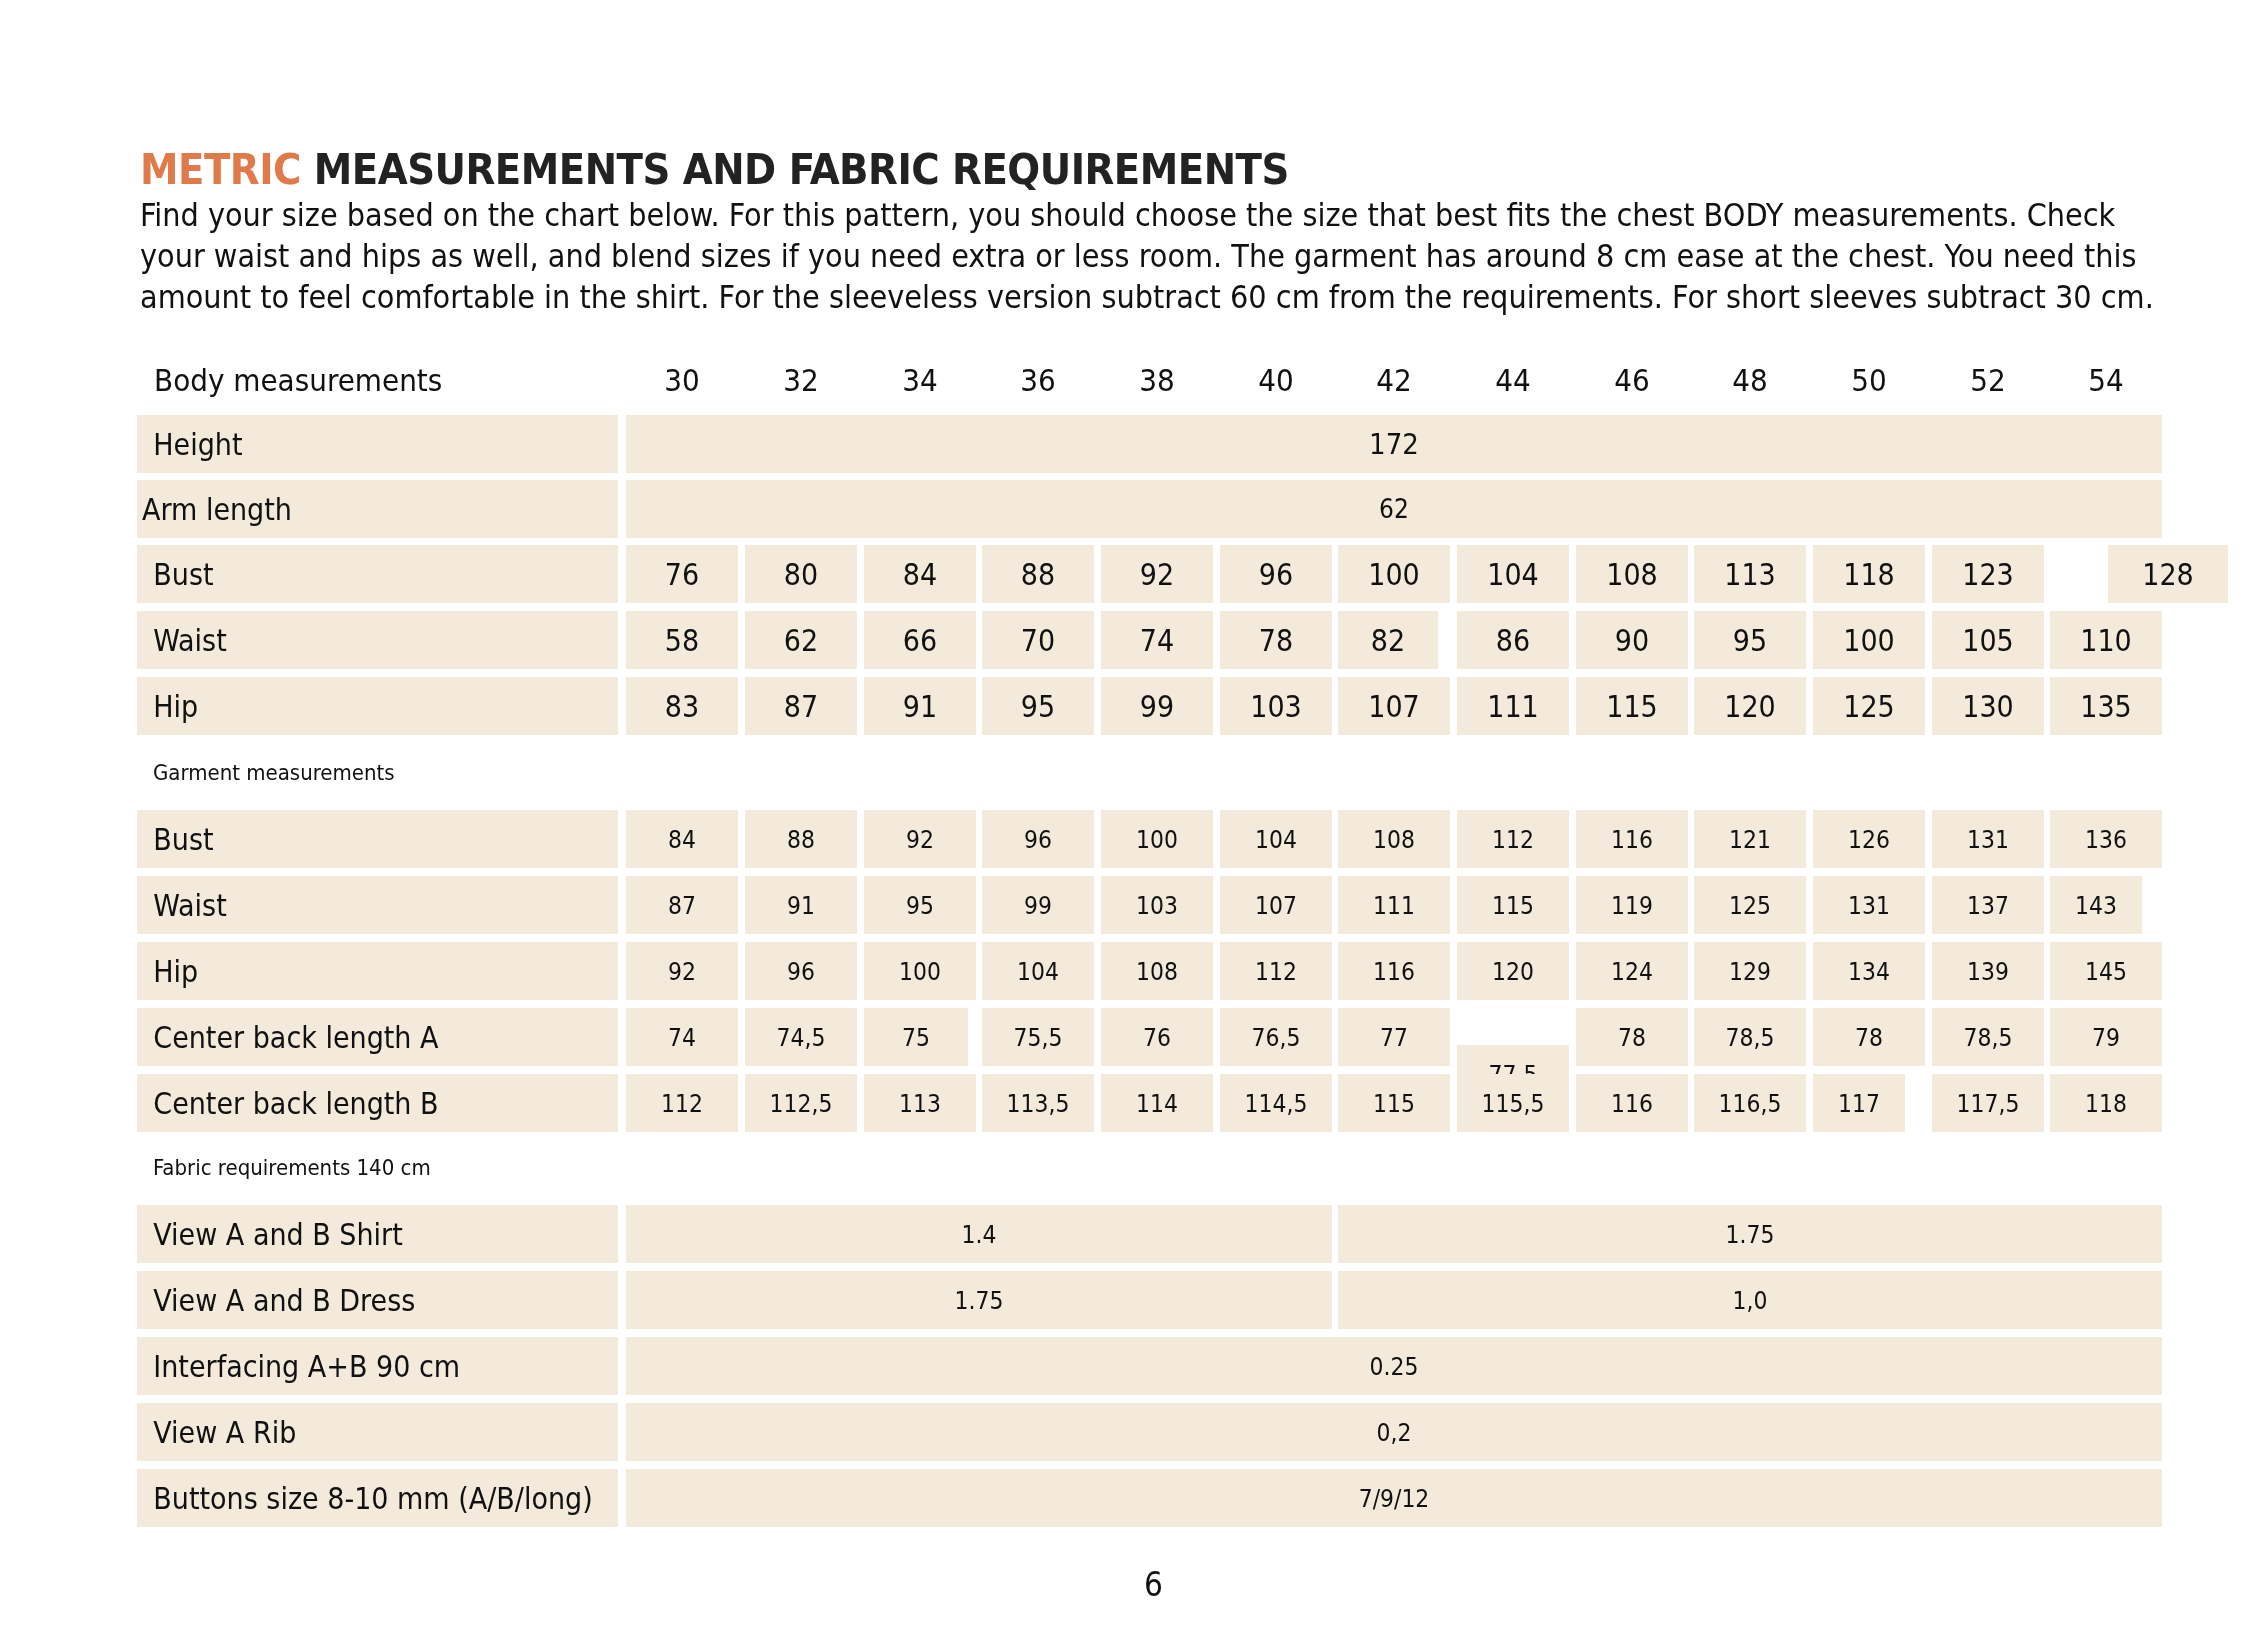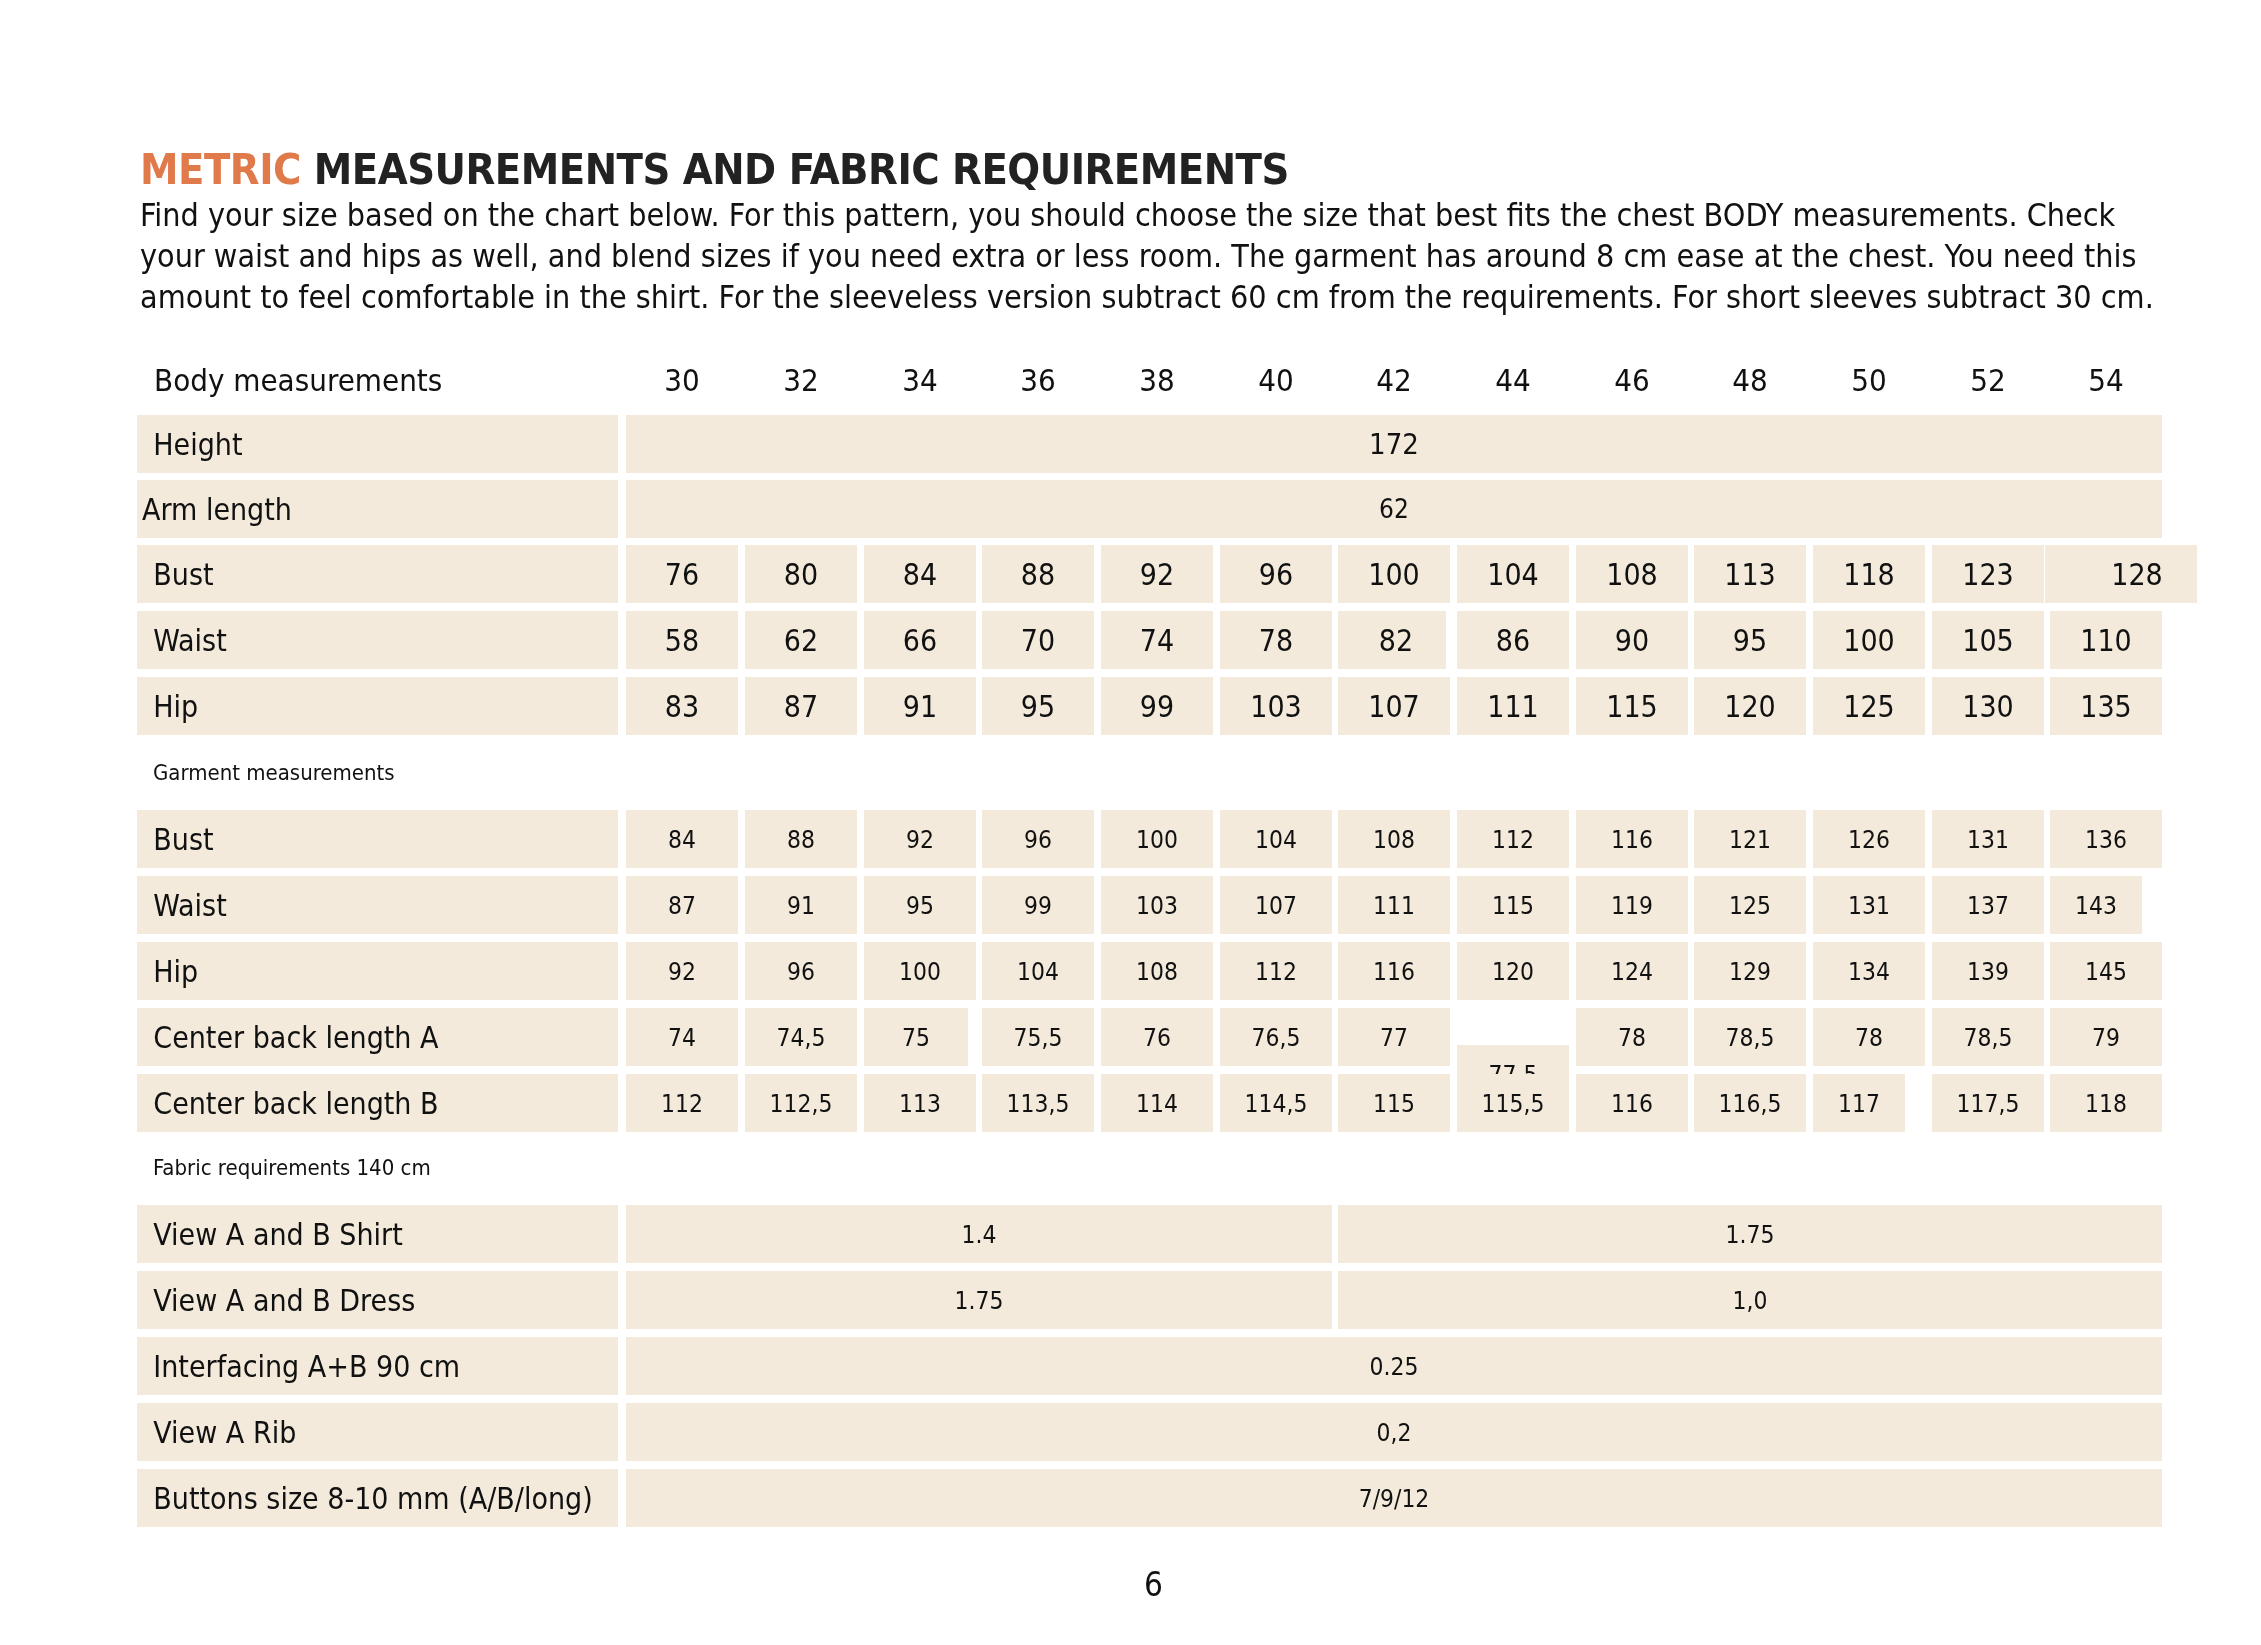--- a/index.html
+++ b/index.html
@@ -64,31 +64,31 @@
       <div class="vcell body" style="left: 727px; width: 112px;">84</div>
       <div class="vcell body" style="left: 845px; width: 112px;">88</div>
       <div class="vcell body" style="left: 964px; width: 112px;">92</div>
       <div class="vcell body" style="left: 1083px; width: 112px;">96</div>
       <div class="vcell body" style="left: 1201px; width: 112px;">100</div>
       <div class="vcell body" style="left: 1320px; width: 112px;">104</div>
       <div class="vcell body" style="left: 1439px; width: 112px;">108</div>
       <div class="vcell body" style="left: 1557px; width: 112px;">113</div>
       <div class="vcell body" style="left: 1676px; width: 112px;">118</div>
       <div class="vcell body" style="left: 1795px; width: 112px;">123</div>
-      <div class="vcell body" style="left: 1908px; width: 120px; padding-left: 32px;">128</div>
+      <div class="vcell body" style="left: 1971px; width: 120px;">128</div>
     </div>
     <div class="row" style="top: 611px;">
       <div class="label-cell">Waist</div>
       <div class="vcell body" style="left: 489px; width: 112px;">58</div>
       <div class="vcell body" style="left: 608px; width: 112px;">62</div>
       <div class="vcell body" style="left: 727px; width: 112px;">66</div>
       <div class="vcell body" style="left: 845px; width: 112px;">70</div>
       <div class="vcell body" style="left: 964px; width: 112px;">74</div>
       <div class="vcell body" style="left: 1083px; width: 112px;">78</div>
-      <div class="vcell body" style="left: 1201px; width: 100px; padding-left: 8px;">82</div>
+      <div class="vcell body" style="left: 1201px; width: 100px;">82</div>
       <div class="vcell body" style="left: 1320px; width: 112px;">86</div>
       <div class="vcell body" style="left: 1439px; width: 112px;">90</div>
       <div class="vcell body" style="left: 1557px; width: 112px;">95</div>
       <div class="vcell body" style="left: 1676px; width: 112px;">100</div>
       <div class="vcell body" style="left: 1795px; width: 112px;">105</div>
       <div class="vcell body" style="left: 1913px; width: 112px;">110</div>
     </div>
     <div class="row" style="top: 677px;">
       <div class="label-cell">Hip</div>
       <div class="vcell body" style="left: 489px; width: 112px;">83</div>

